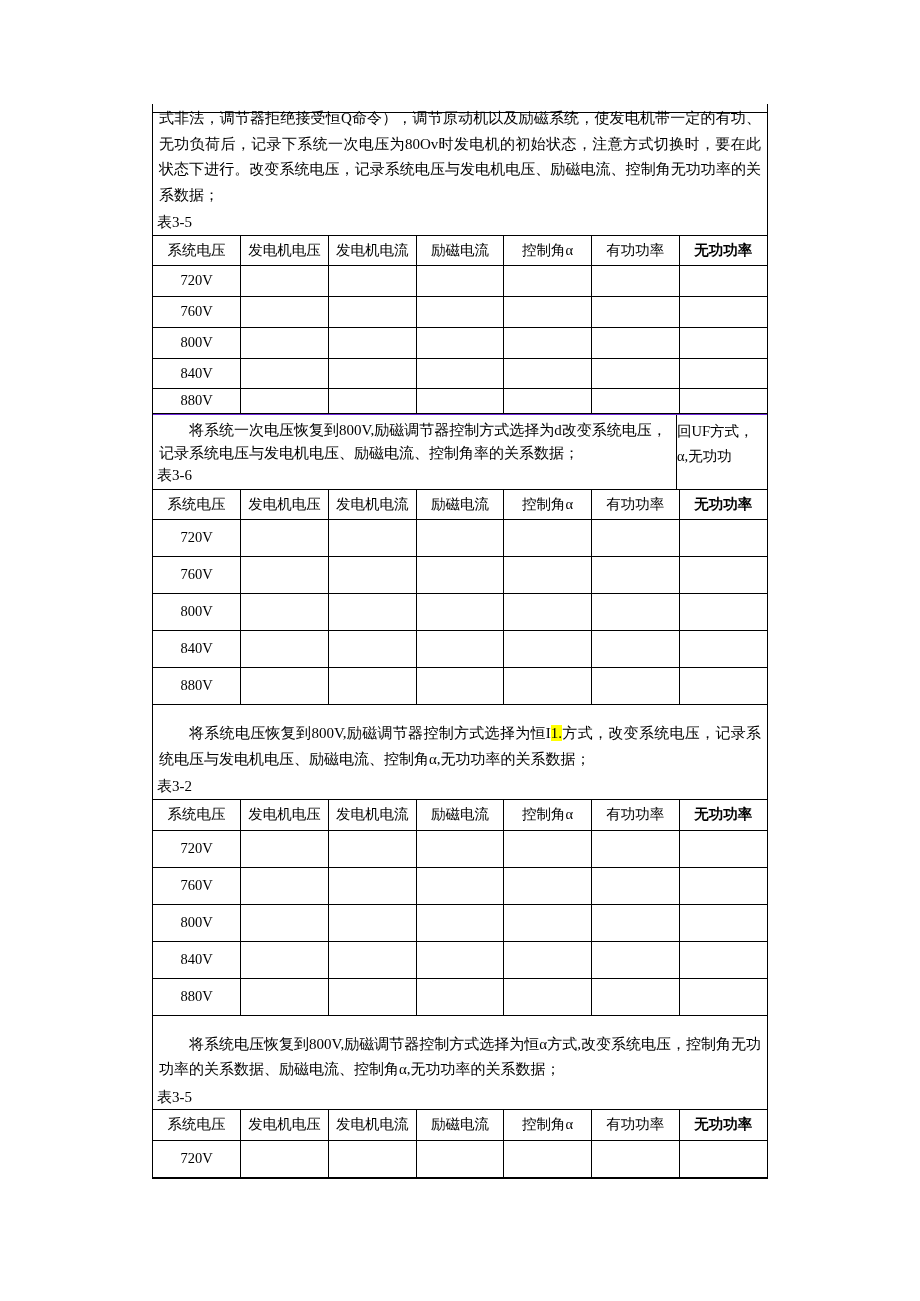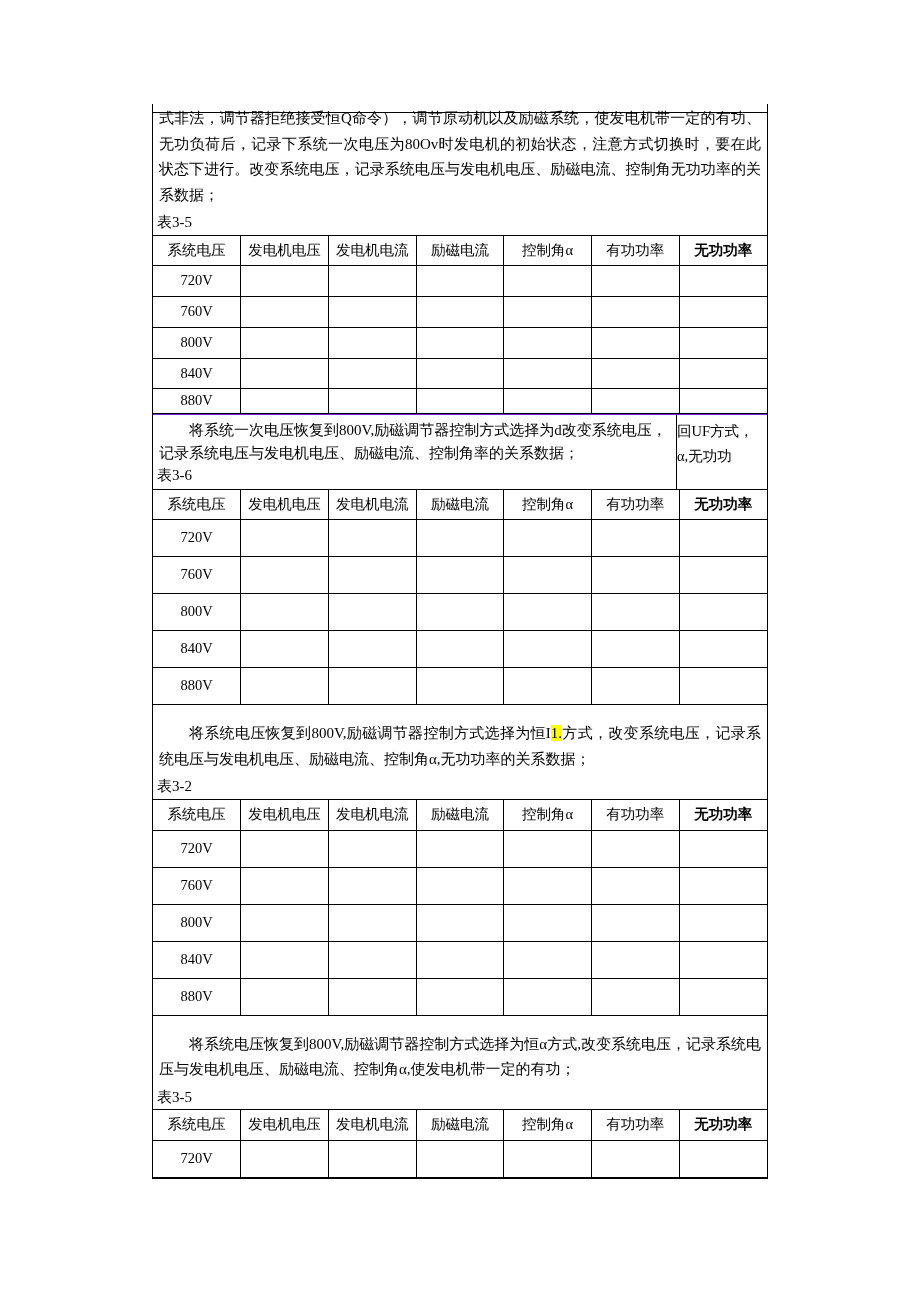--- a/index.html
+++ b/index.html
@@ -296,21 +296,21 @@
             <td></td>
             <td></td>
             <td></td>
           </tr>
     </tbody>
       </table>
 
     <div class="spacer"></div>
 
     <p class="body-text">
-      <span class="indent">将系统电压恢复到800V,励磁调节器控制方式选择为恒α方式,改变系统电压，记录系统电压与发电机电压、励磁电流、控制角α,使发电机带一定的有功；</span>
+      <span class="indent">将系统电压恢复到800V,励磁调节器控制方式选择为恒α方式,改变系统电压，控制角无功功率的关系数据、励磁电流、控制角α,无功功率的关系数据；</span>
     </p>
     <p class="table-label">表3-5</p>
 
     <table class="inner" style="border-bottom:none;">
       <tbody>
           <tr>
         <th>系统电压</th>
         <th>发电机电压</th>
         <th>发电机电流</th>
         <th>励磁电流</th>

